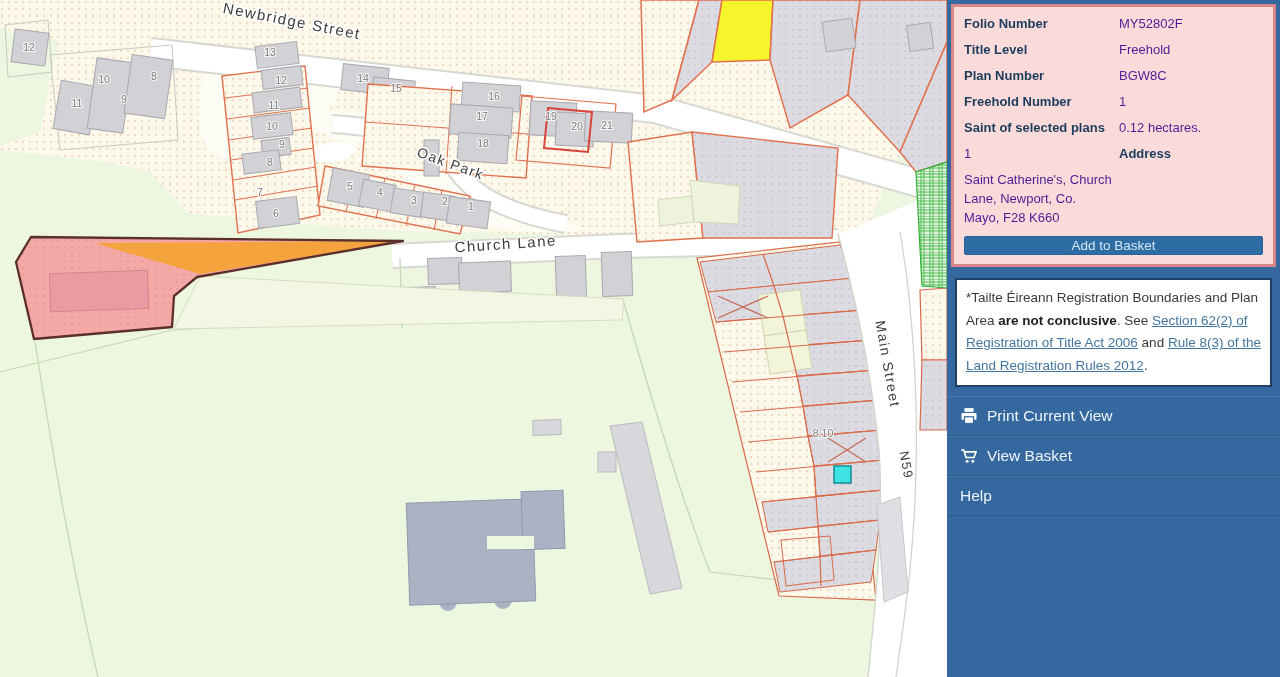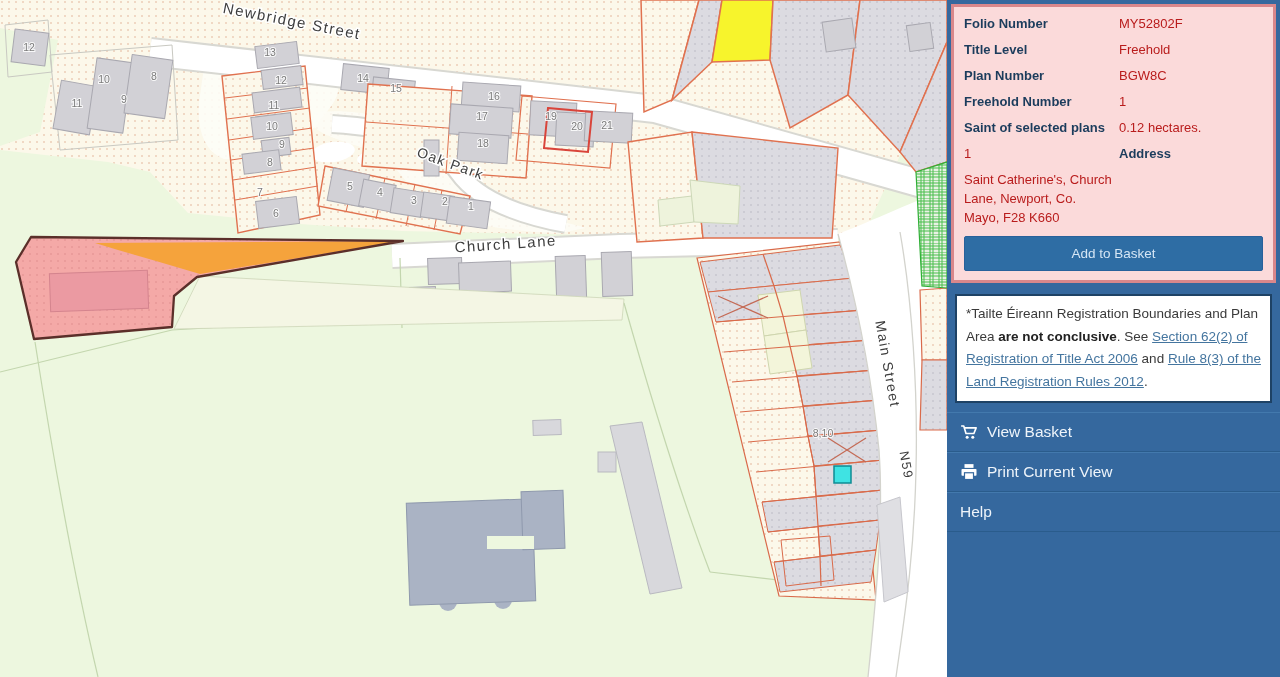--- a/index.html
+++ b/index.html
@@ -11,22 +11,22 @@
   .street-label{fill:#3e3e3e;letter-spacing:1.5px;text-anchor:middle;
     paint-order:stroke;stroke:#ffffff;stroke-width:3px;font-family:"Liberation Sans",sans-serif;}
   .num-label{fill:#7a7a7a;font-size:10.5px;text-anchor:middle;
     paint-order:stroke;stroke:rgba(255,255,255,.85);stroke-width:2px;font-family:"Liberation Sans",sans-serif;}
   
   .sidebar{width:333px;height:677px;background:#35689e;flex:0 0 333px;display:flex;flex-direction:column;}
   .info-panel{margin:4px 4px 0 4px;background:#fbdada;border:3px solid #d9878b;padding:7px 10px 9px 10px;}
   .info-grid{display:grid;grid-template-columns:148px 1fr;column-gap:4px;row-gap:1px;
     font-size:13px;line-height:19px;gap:7px;}
   .info-grid .lbl{font-weight:bold;color:#1b3c5c;}
-  .info-grid .val{color:#b91c1c;}
-  .panel-buttons{display:flex;gap:9px;margin-top:9px;}
+  .info-grid .val{color:#4c1d95;}
+  .panel-buttons{display:flex;gap:9px;margin-top:9px;flex-direction:column;}
   .panel-buttons button{flex:1;height:35px;background:#2e6da4;border:1px solid #28619b;
     color:#d5e6f5;font-size:13.5px;font-family:"Liberation Sans",sans-serif;border-radius:2px;cursor:pointer;}
   .disclaimer{margin:11px 8px 0 8px;background:#ffffff;border:2px solid #1e4265;
     padding:7px 9px;font-size:13.5px;line-height:1.68;color:#3a3a3a;}
   .disclaimer strong{color:#222;margin-top:19px;}
   .disclaimer a{color:#44759f;text-decoration:underline;cursor:pointer;}
   .menu{margin-top:9px;}
   .menu-item{height:38px;display:flex;align-items:center;color:#eef4fa;font-size:15.5px;
     padding-left:13px;border-top:1px solid #4379ad;box-shadow:0 1px 0 #27588а inset;cursor:pointer;
     border-bottom:1px solid #2a5c8c;}
@@ -301,36 +301,36 @@
     </div>
 
     <div class="disclaimer">
       <span>*Tailte Éireann Registration Boundaries and Plan Area </span><strong>are not conclusive</strong><span>. See </span><a>Section 62(2) of Registration of Title Act 2006</a><span> and </span><a>Rule 8(3) of the Land Registration Rules 2012</a><span>.</span>
     </div>
 
     <div class="menu">
       <div class="menu-item">
         <span class="mi">
           <svg width="18" height="18" viewBox="0 0 24 24">
+            <rect x="6" y="1.5" width="12" height="5" fill="#ffffff"></rect>
+            <rect x="2" y="8" width="20" height="9" rx="1" fill="#ffffff"></rect>
+            <rect x="6" y="13" width="12" height="9" fill="#ffffff" stroke="#35689e" stroke-width="1.6"></rect>
+          </svg>
+        </span>
+        <span>Print Current View</span>
+      </div>
+      <div class="menu-item">
+        <span class="mi">
+          <svg width="18" height="18" viewBox="0 0 24 24">
             <path d="M1.5 4 H5 L8 14 H18.5 L21.5 6.5 H6.5" fill="none" stroke="#ffffff" stroke-width="2.2" stroke-linejoin="round"></path>
             <circle cx="9.5" cy="19" r="2" fill="#ffffff"></circle>
             <circle cx="17" cy="19" r="2" fill="#ffffff"></circle>
           </svg>
         </span>
         <span>View Basket</span>
       </div>
       <div class="menu-item">
-        <span class="mi">
-          <svg width="18" height="18" viewBox="0 0 24 24">
-            <rect x="6" y="1.5" width="12" height="5" fill="#ffffff"></rect>
-            <rect x="2" y="8" width="20" height="9" rx="1" fill="#ffffff"></rect>
-            <rect x="6" y="13" width="12" height="9" fill="#ffffff" stroke="#35689e" stroke-width="1.6"></rect>
-          </svg>
-        </span>
-        <span>Print Current View</span>
-      </div>
-      <div class="menu-item">
         <span>Help</span>
       </div>
     </div>
 
   </div>
 </div>
 
 </body></html>

